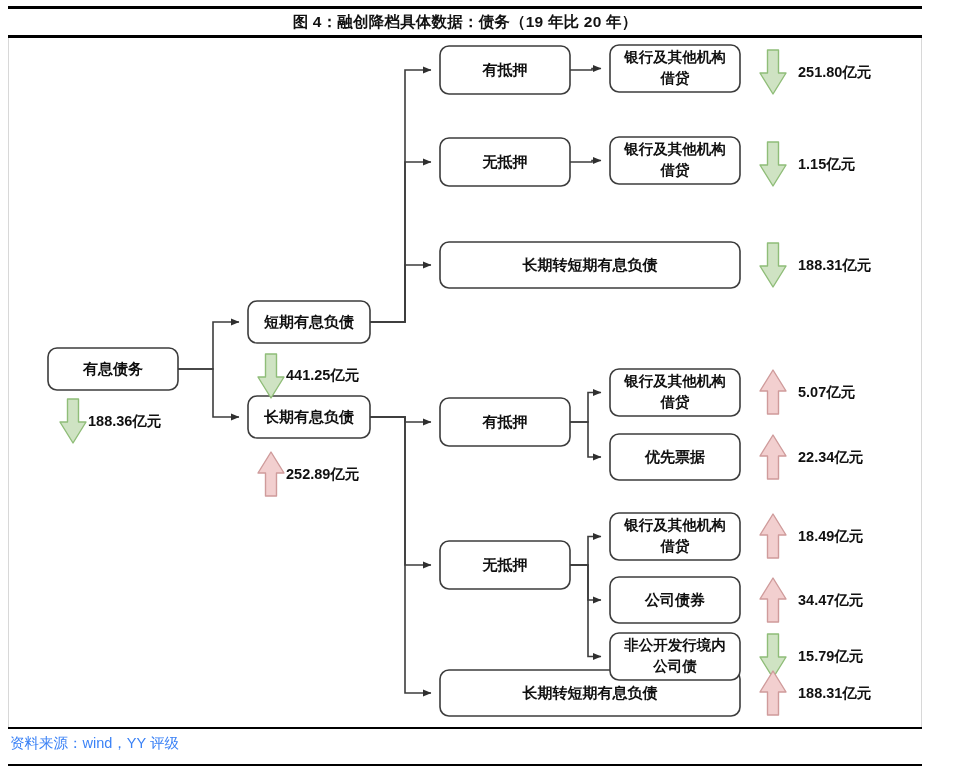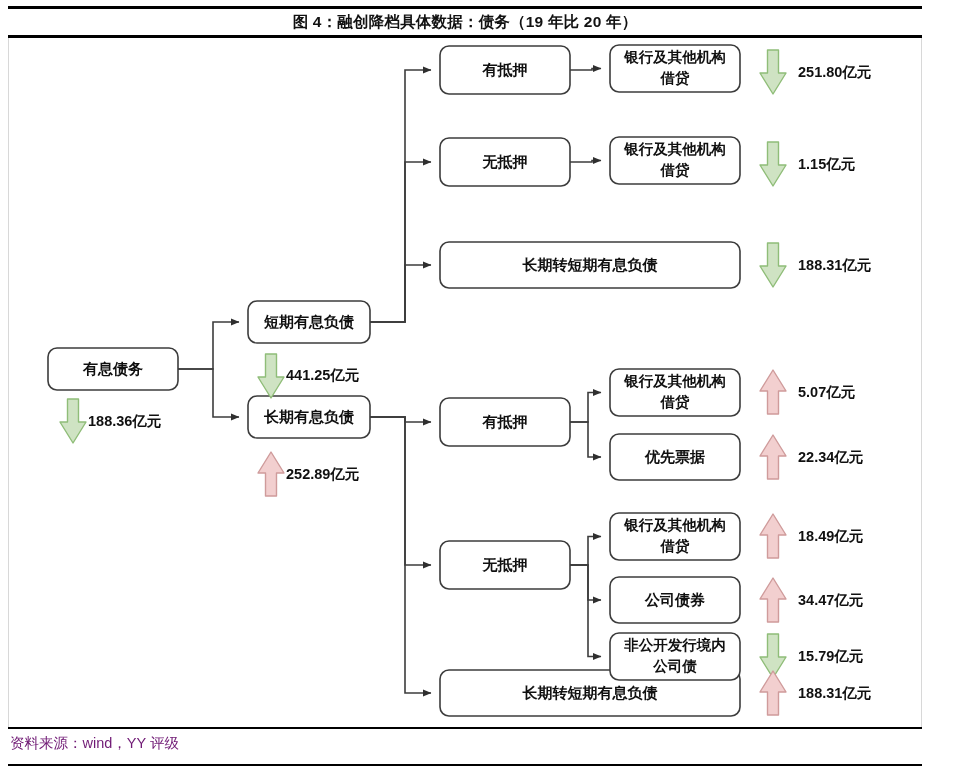--- a/index.html
+++ b/index.html
@@ -18,21 +18,21 @@
 
   .fig-title{
     position:absolute;left:8px;top:9px;width:914px;height:26px;
     display:flex;align-items:center;justify-content:center;
     font-size:15.5px;font-weight:bold;letter-spacing:.2px;
     font-family:"Liberation Sans","DejaVu Sans",sans-serif;
   }
 
   .source{
     position:absolute;left:10px;top:734px;
-    font-size:14.5px;color:#701a75;
+    font-size:14.5px;color:#3b82f6;
     font-family:"Liberation Sans","DejaVu Sans",sans-serif;
   }
 
   .frame-left{position:absolute;left:8px;top:38px;width:1px;height:690px;background:#d8d8d8;}
   .frame-right{position:absolute;left:921px;top:38px;width:1px;height:690px;background:#d8d8d8;}
 
   svg.diagram{position:absolute;left:0;top:36px;width:957px;height:694px;display:block;}
 
   .node-rect{fill:#ffffff;stroke:#3c3c3c;stroke-width:1.6;}
   .node-label{

